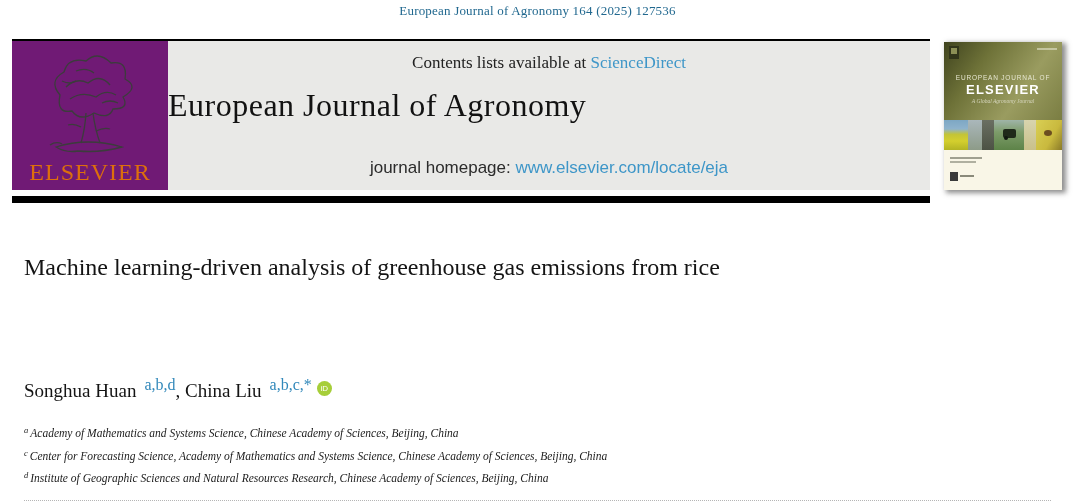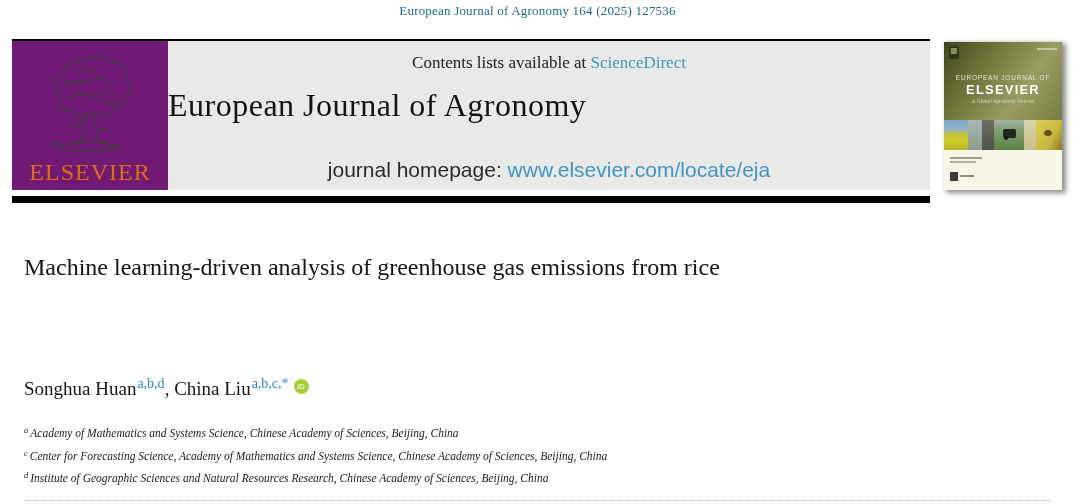--- a/index.html
+++ b/index.html
@@ -18,21 +18,21 @@
   .logo-cell { position:absolute; left:0; top:0; width:156px; height:149px; background:#701a75; }
   .tree-svg { position:absolute; left:14px; top:6px; }
   .elsevier-word { position:absolute; left:0; bottom:4px; width:156px; text-align:center;
     font-size:24px; color:#dd6f0c; letter-spacing:1px; }
   .banner-gray { position:absolute; left:156px; top:0; width:762px; height:149px; background:#e9e9e7; }
   .contents-line { position:absolute; top:12px; width:100%; text-align:center; font-size:17px; color:#222; }
   .link-blue { color:#3e96c8; text-decoration:none; cursor:pointer; }
   .journal-name { position:absolute; top:46px; width:100%; text-align:left; font-size:32px;
     color:#121212; letter-spacing:0.5px; }
   .homepage-line { position:absolute; top:117px; width:100%; text-align:center;
-    font-family:"Liberation Sans", sans-serif; font-size:21px; color:#2b2b2b; }
+    font-family:"Liberation Sans", sans-serif; font-size:17px; color:#2b2b2b; }
 
   
   .black-bar { position:absolute; left:12px; top:196px; width:918px; height:7px; background:#000; }
 
   
   .cover { position:absolute; left:944px; top:42px; width:118px; height:148px;
     box-shadow:3px 2px 5px 1px rgba(50,50,50,0.55); background:#f9f6e7; }
   .cover-top { position:relative; width:100%; height:78px;
     background:linear-gradient(125deg,#3f431e 0%,#6e7238 30%,#9a9c60 65%,#7a7d42 100%); }
   .cover-minilogo { position:absolute; left:5px; top:4px; width:10px; height:13px; background:#31351a; }
@@ -59,21 +59,21 @@
   .cover-line2 { position:absolute; left:6px; top:11px; width:26px; height:2px; background:#b0b0a0; }
   .cover-pub-logo { position:absolute; left:6px; top:22px; width:8px; height:9px; background:#3a3a3a; }
   .cover-pub-logo::after { content:""; position:absolute; left:10px; top:3px; width:14px; height:2px; background:#8a8a7a; }
 
   
   .title-block { position:absolute; left:24px; top:250px; width:920px; font-size:24px;
     line-height:34px; color:#141414; }
 
   
   .authors { position:absolute; left:24px; top:376px; font-size:19px; color:#141414; }
-  .sup-blue { color:#3188ba; font-size:14px; vertical-align:7px; margin-left:1px; }
+  .sup-blue { color:#3188ba; font-size:16px; vertical-align:7px; margin-left:8px; }
   .orcid { display:inline-block; width:15px; height:15px; border-radius:50%; background:#a6ce39;
     color:#fff; font-family:"Liberation Sans", sans-serif; font-size:8px; font-weight:normal;
     text-align:center; line-height:15px; vertical-align:6px; margin-left:5px; cursor:pointer; }
 
   
   .affiliations { position:absolute; left:24px; top:421px; font-size:11.5px; line-height:19.5px;
     font-style:italic; color:#1a1a1a; }
   .affil-sup { font-size:8.5px; vertical-align:4px; font-style:italic; margin-right:2px; }
 
   .footnote-divider { position:absolute; left:24px; top:500px; width:1027px;

